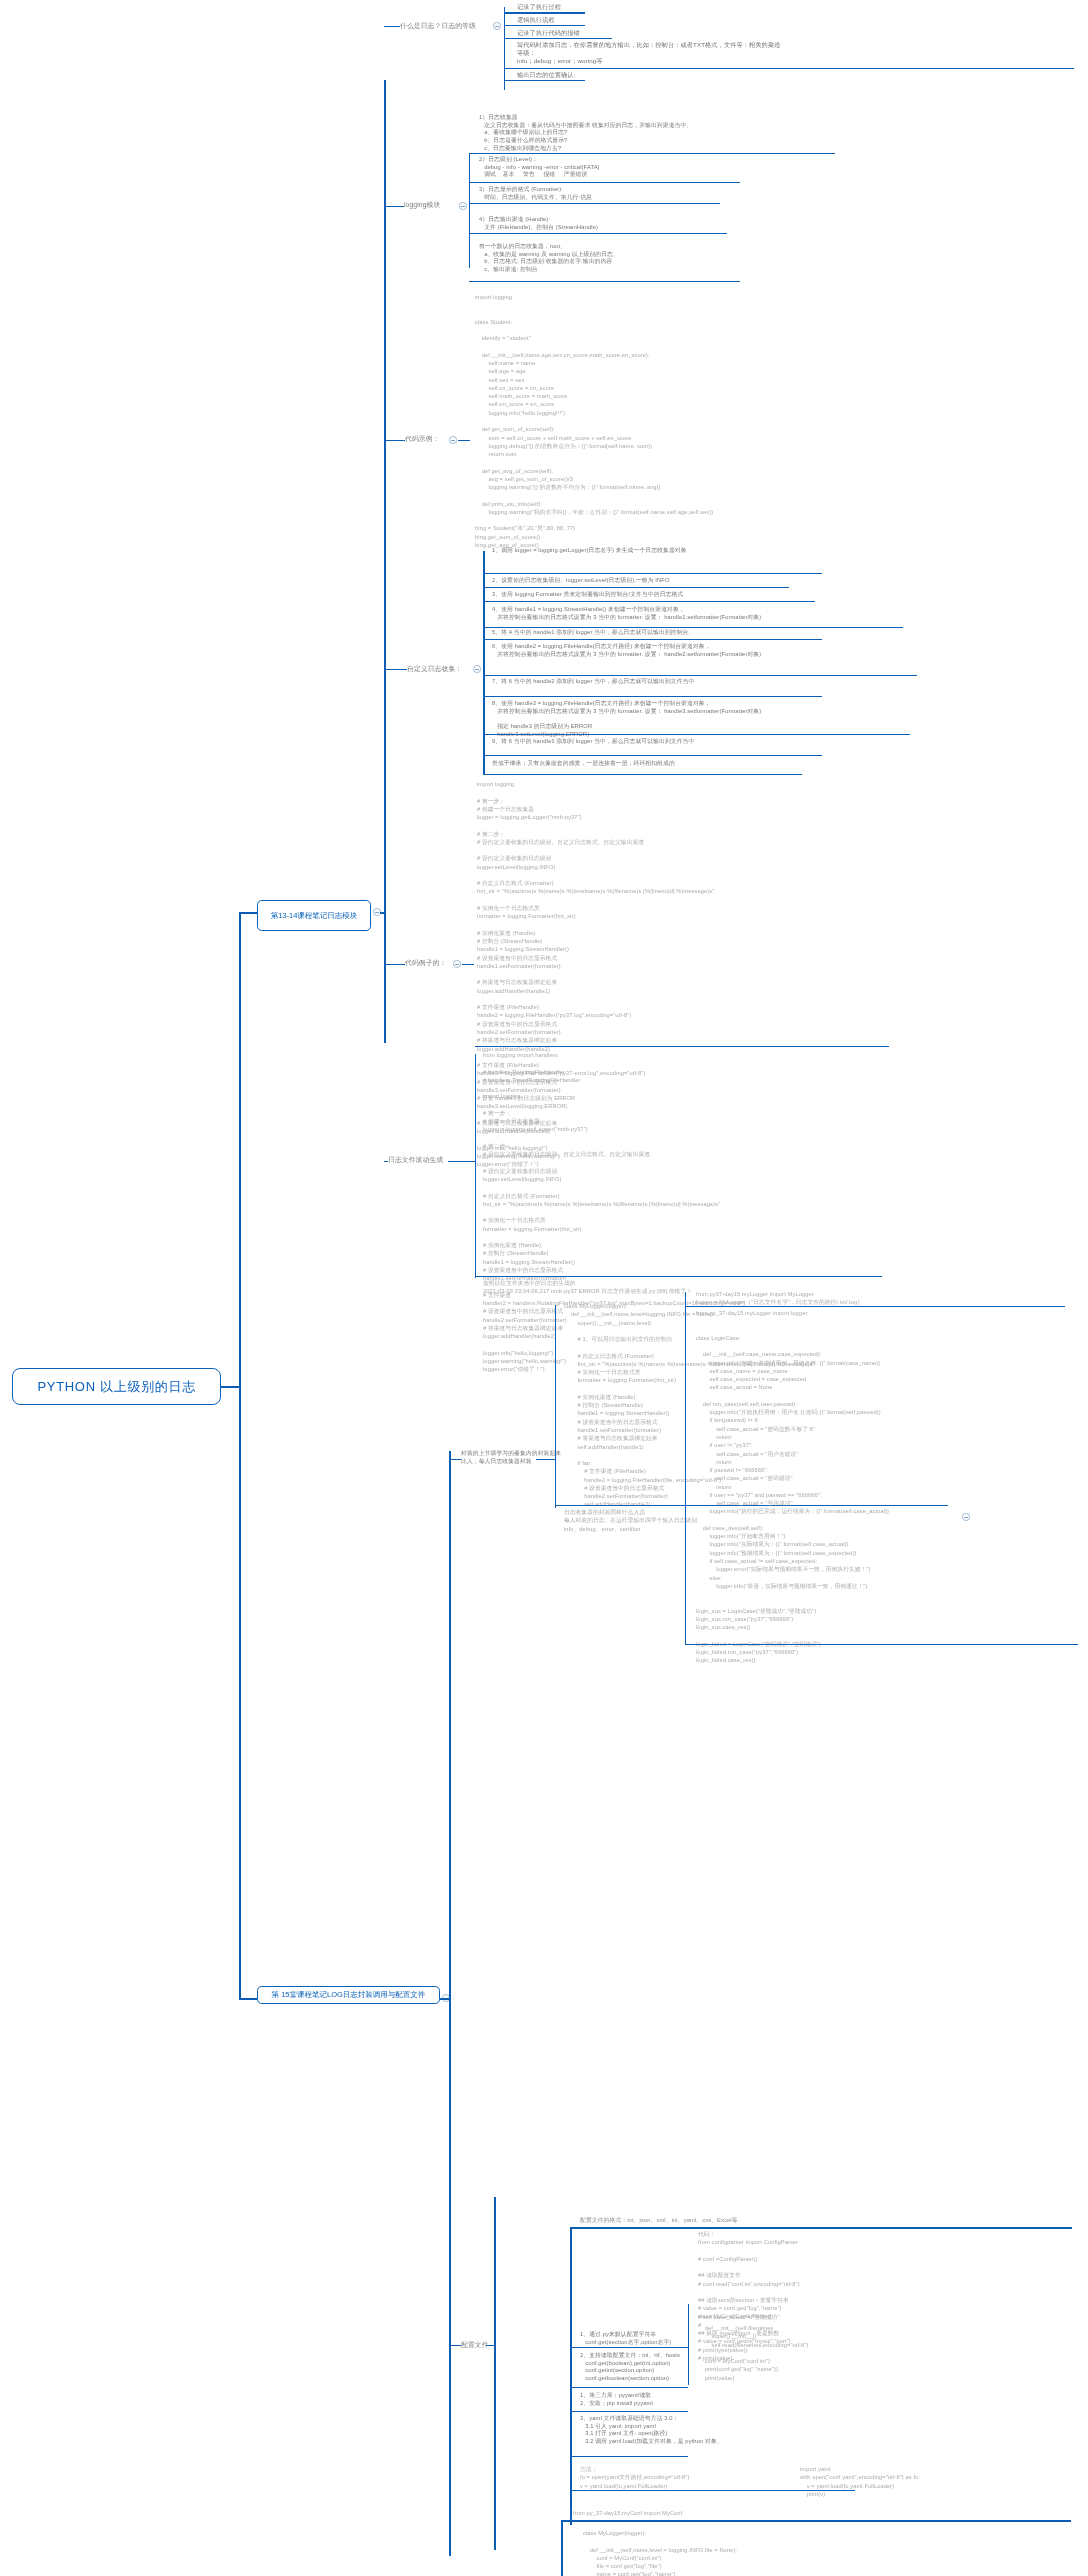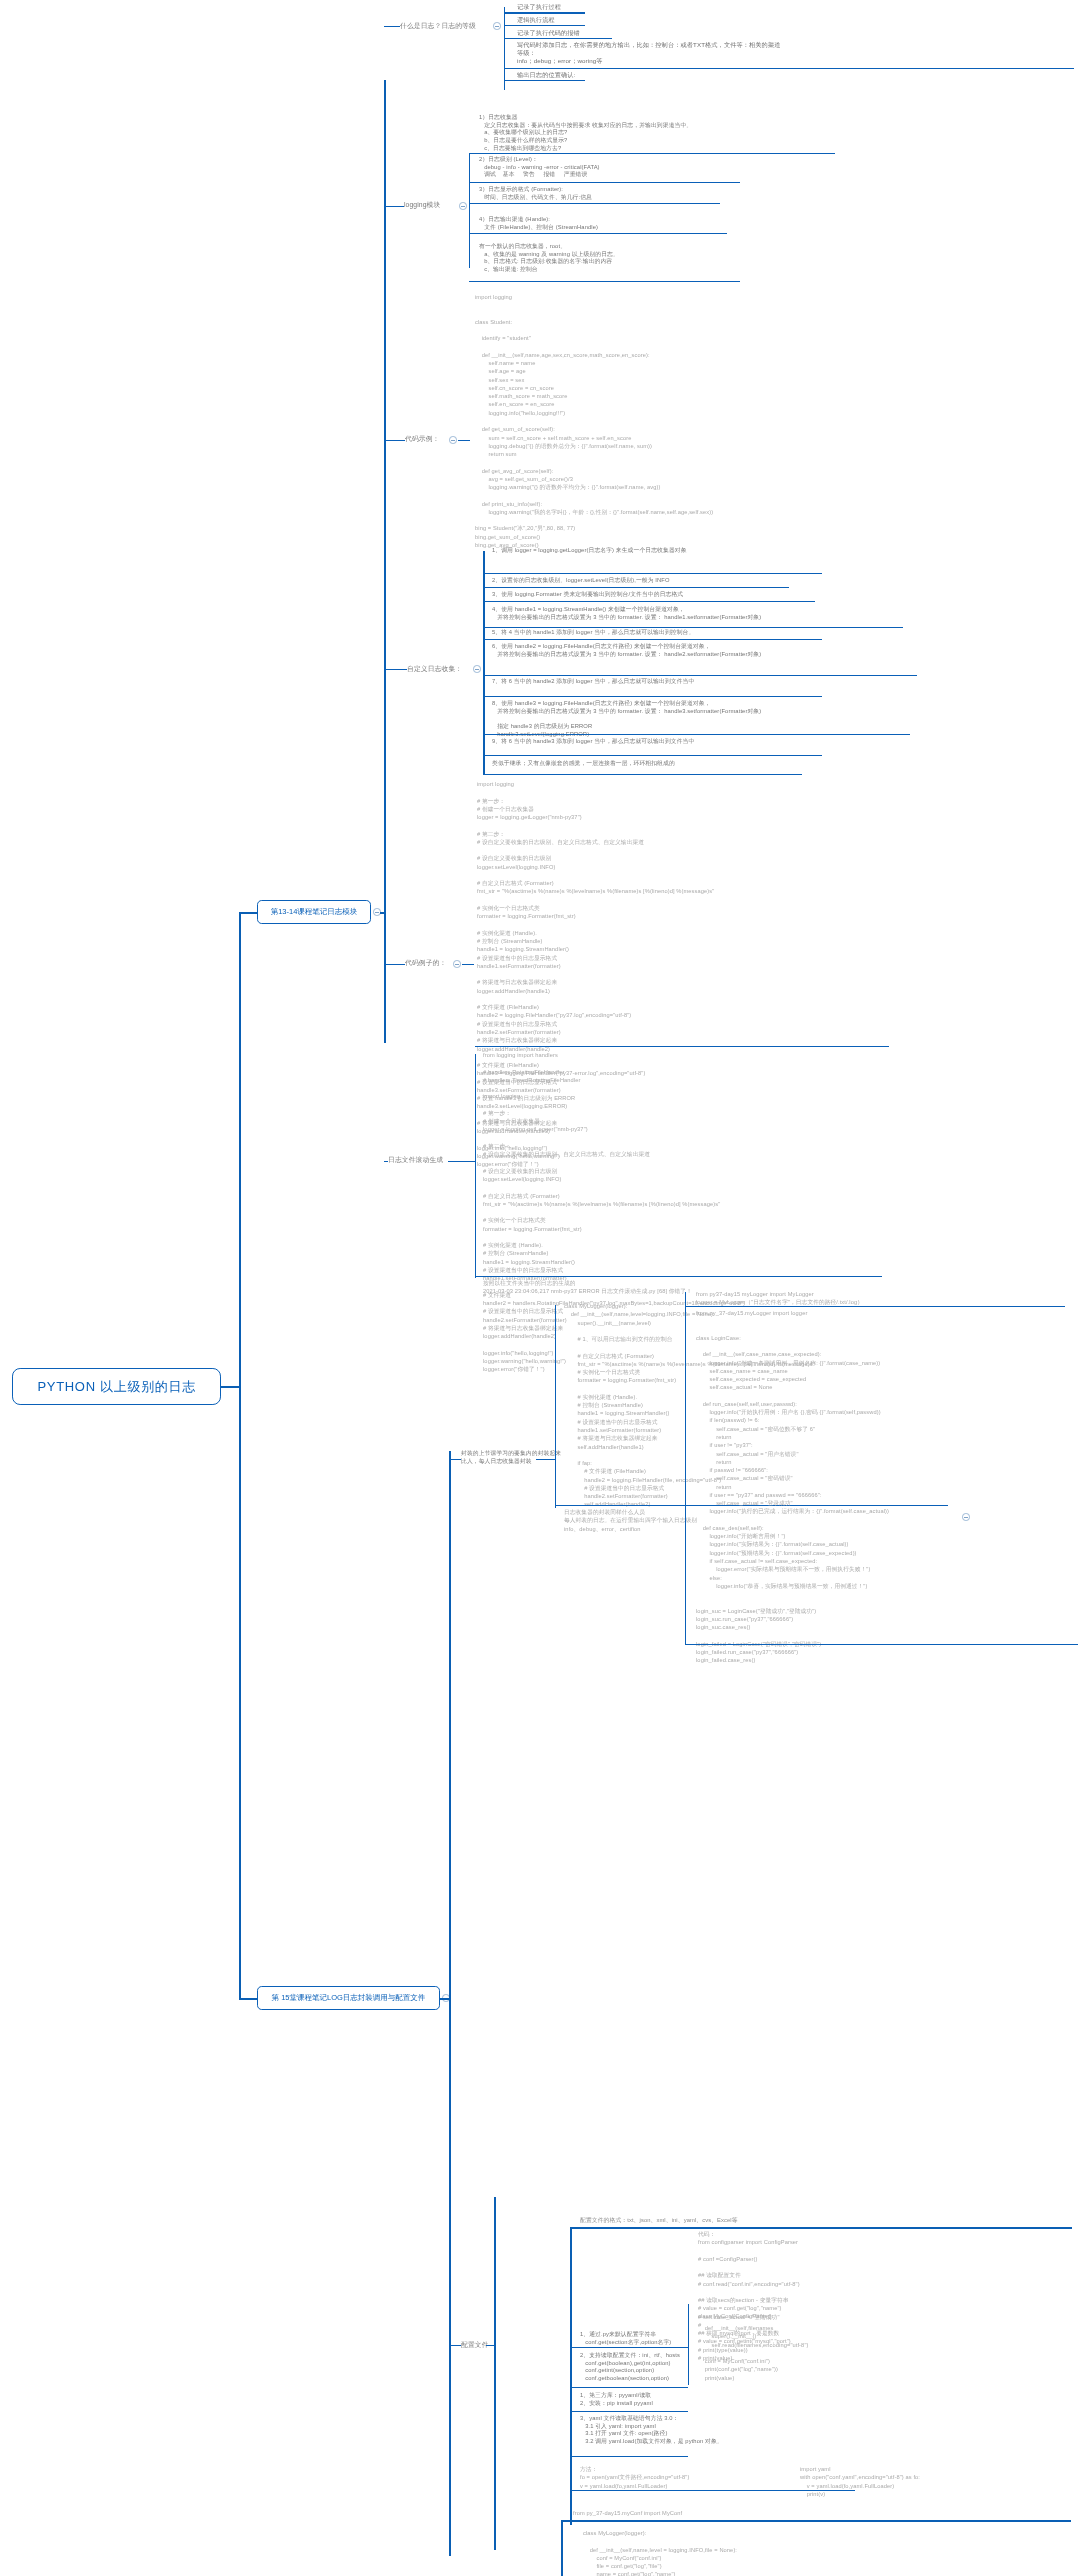--- a/index.html
+++ b/index.html
@@ -91,22 +91,22 @@
 <div id="canvas">
 
   <div class="root">PYTHON 以上级别的日志</div>
 
   <div class="ln h thick" style="left:221px;top:1386px;width:19px;"></div>
 
   <div class="ln v thick" style="left:239px;top:912px;height:1086px;"></div>
   <div class="ln h thick" style="left:239px;top:912px;width:17.6px;"></div>
   <div class="ln h thick" style="left:239px;top:1998px;width:17.6px;"></div>
 
-  <div class="l1" style="left:257px;top:900px;width:114px;height:24px;">第13-14课程笔记日志模块</div>
-  <div class="l1" style="left:257px;top:1986px;width:183px;height:24px;">第 15堂课程笔记LOG日志封装调用与配置文件</div>
+  <div class="l1" style="left:257px;top:900px;width:114px;height:31px;">第13-14课程笔记日志模块</div>
+  <div class="l1" style="left:257px;top:1986px;width:183px;height:18px;">第 15堂课程笔记LOG日志封装调用与配置文件</div>
 
   <div class="tog" style="left:373px;top:908px;"></div>
   <div class="tog" style="left:442px;top:1994px;"></div>
 
   <div class="ln v thick" style="left:384px;top:80px;height:963px;"></div>
   <div class="ln h thick" style="left:380px;top:912px;width:4.1px;"></div>
 
   <div class="node lbl" style="left:400px;top:22px;font-size:6.8px;">什么是日志？日志的等级</div>
   <div class="tog" style="left:493px;top:22.4px;"></div>
   <div class="ln h" style="left:384px;top:26.4px;width:16.3px;"></div>

